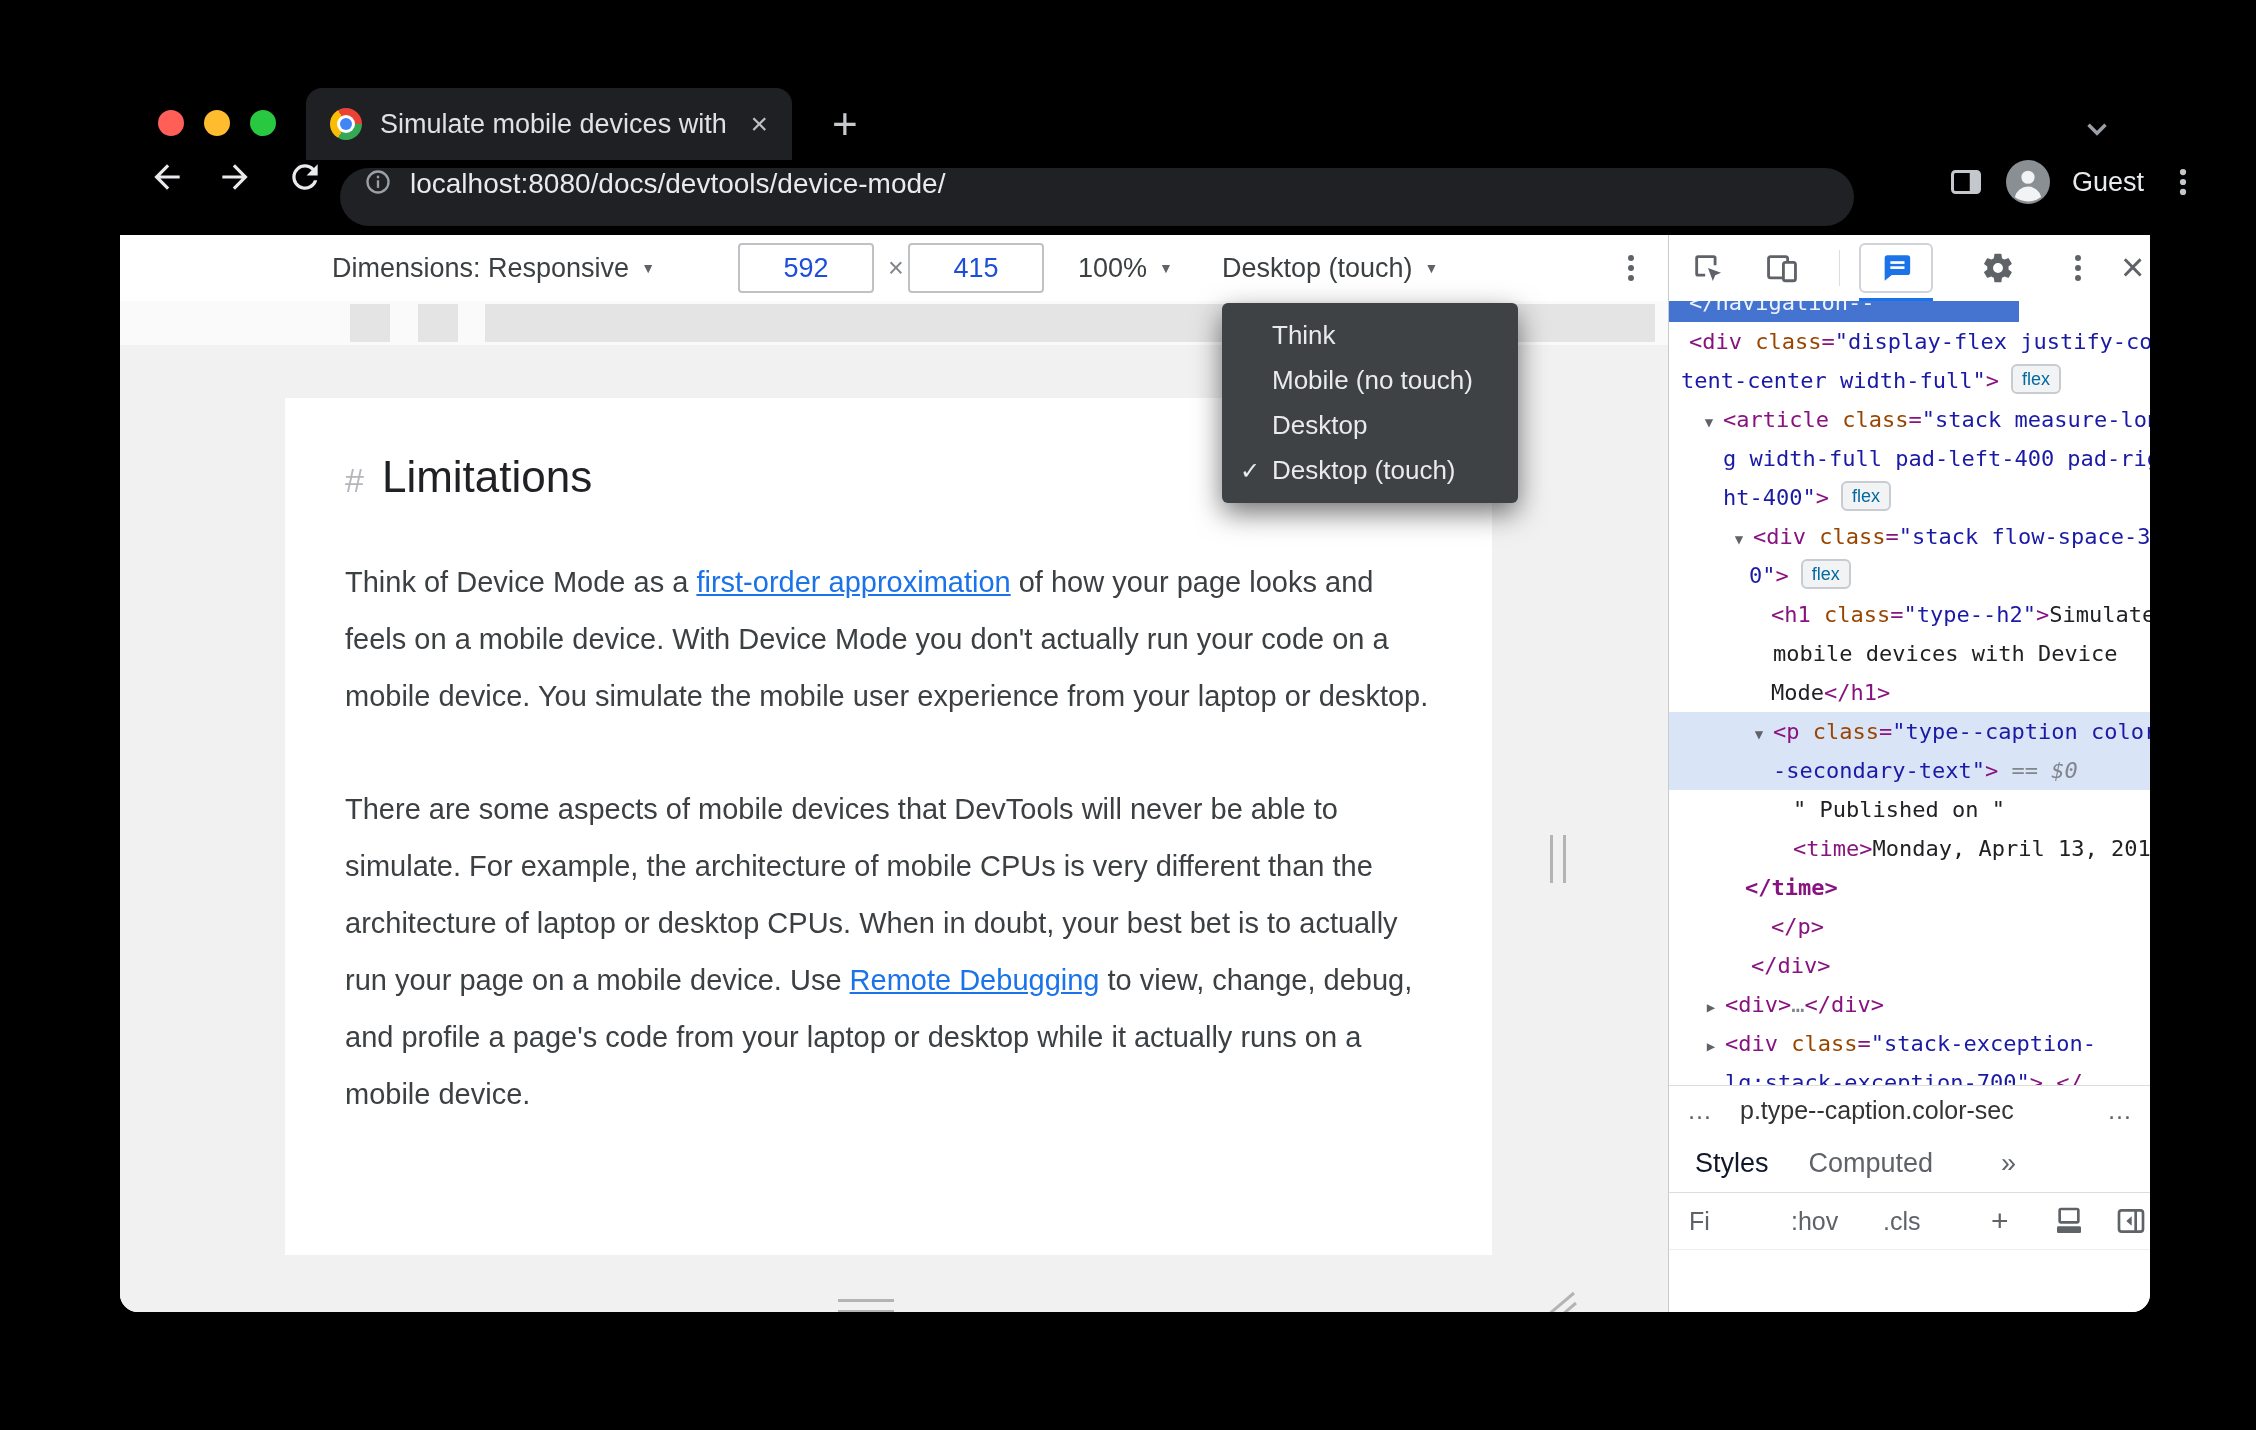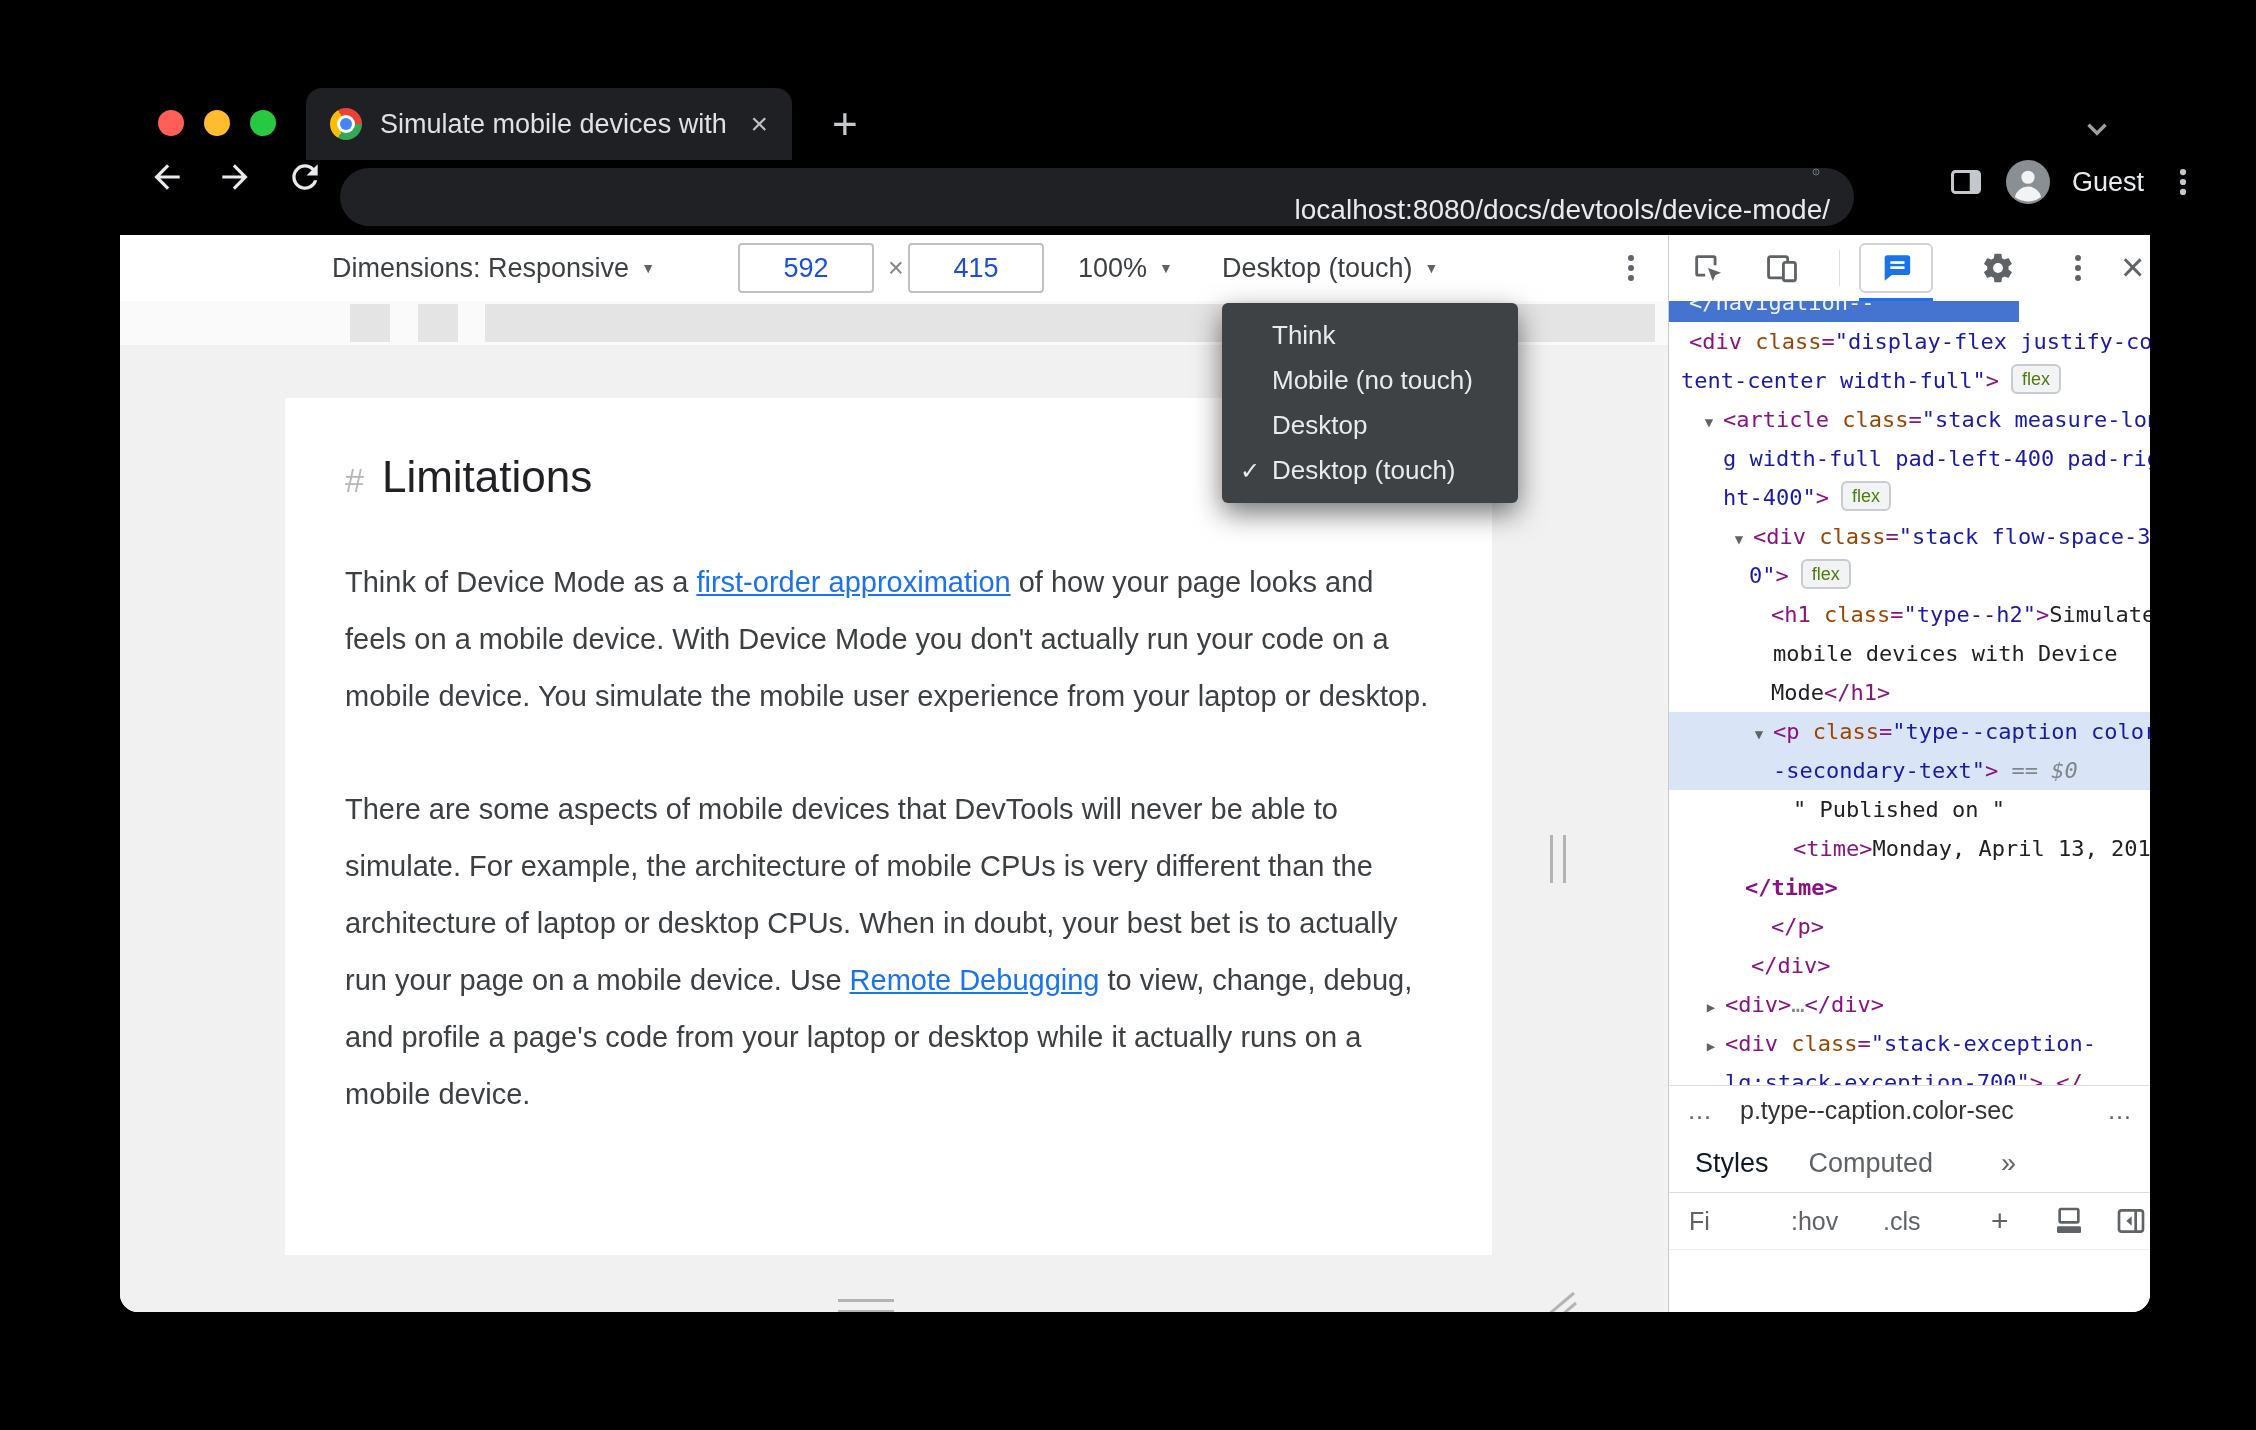--- a/index.html
+++ b/index.html
@@ -17,21 +17,21 @@
     background:conic-gradient(from -30deg,#ea4335 0 120deg,#34a853 0 240deg,#fbbc05 0 360deg);}
   .favicon::before{content:"";position:absolute;inset:7px;border-radius:50%;background:#fff;}
   .favicon::after{content:"";position:absolute;inset:10px;border-radius:50%;background:#4285f4;}
   .tab-title{color:#dfe1e5;font-size:27px;white-space:nowrap;overflow:hidden;flex:1;}
   .tab-close{color:#bdc1c6;font-size:30px;line-height:30px;}
   .newtab{position:absolute;left:832px;top:96px;color:#c7cacd;font-size:44px;font-weight:300;line-height:56px;}
   .strip-chevron{position:absolute;left:2080px;top:112px;width:34px;height:34px;}
 
   .nav-btn{position:absolute;width:38px;height:38px;top:158px;}
   .url-pill{position:absolute;left:340px;top:168px;width:1514px;height:58px;border-radius:29px;
-    background:#1f2125;display:flex;align-items:flex-end;gap:18px;padding:0 24px;box-sizing:border-box;flex-direction:column;}
+    background:#1f2125;display:flex;align-items:flex-start;gap:18px;padding:0 24px;box-sizing:border-box;}
   .url-text{color:#e8eaed;font-size:28px;white-space:nowrap;}
   .right-chrome{position:absolute;left:1948px;top:160px;display:flex;align-items:center;gap:22px;}
   .guest{color:#e8eaed;font-size:27px;}
 
   
   .light-area{position:absolute;left:120px;top:235px;width:2030px;height:1077px;background:#fff;
     border-radius:0 0 18px 18px;overflow:hidden;display:flex;}
   .left-col{width:1548px;position:relative;height:100%;flex:0 0 auto;}
   .right-col{flex:1;position:relative;height:100%;border-left:1px solid #c9cccf;box-sizing:border-box;background:#fff;}
 
@@ -74,21 +74,21 @@
   .dom-pane{position:absolute;top:66px;left:0;right:0;height:784px;overflow:hidden;background:#fff;
     font-family:"DejaVu Sans Mono",monospace;font-size:22px;}
   #dom-rows{margin-top:-18px;}
   .dom-row{height:39px;line-height:39px;white-space:pre;overflow:hidden;}
   .dom-row.hl{background:#d9e4f6;}
   .dom-row.partial{background:#4474cf;width:330px;}
   .arrow{display:inline-block;width:28px;margin-left:-28px;text-align:center;font-size:14px;color:#5f6368;}
   .sg-tag{color:#881280}.sg-attr{color:#994500}.sg-val{color:#1a1aa6}.sg-txt{color:#202124}
   .sg-meta{color:#80868b}.sg-dollar{color:#80868b;font-style:italic}.sg-white{color:#eef3fb}
   .flex-badge{display:inline-block;margin-left:12px;padding:0 9px;border:2px solid #c8cbcf;border-radius:6px;
-    font-family:"Liberation Sans",sans-serif;font-size:18px;line-height:26px;color:#4d7c0f;background:#f1f3f4;vertical-align:3px;}
+    font-family:"Liberation Sans",sans-serif;font-size:18px;line-height:26px;color:#0369a1;background:#f1f3f4;vertical-align:3px;}
 
   .crumbs{position:absolute;top:850px;left:0;right:0;height:50px;background:#fff;border-top:1px solid #ddd;
     display:flex;align-items:center;gap:28px;padding:0 18px;font-size:25px;color:#5f6368;box-sizing:border-box;}
   .crumb-selected{color:#333;}
   .crumb-right{margin-left:auto;}
 
   .dt-tabs{position:absolute;top:900px;left:0;right:0;height:58px;background:#fff;border-bottom:1px solid #ddd;
     display:flex;align-items:center;gap:40px;padding:0 26px;font-size:27px;color:#5f6368;box-sizing:border-box;}
   .dt-tab.selected{color:#0f172a;}
   .dt-tabs .more{margin-left:28px;}

